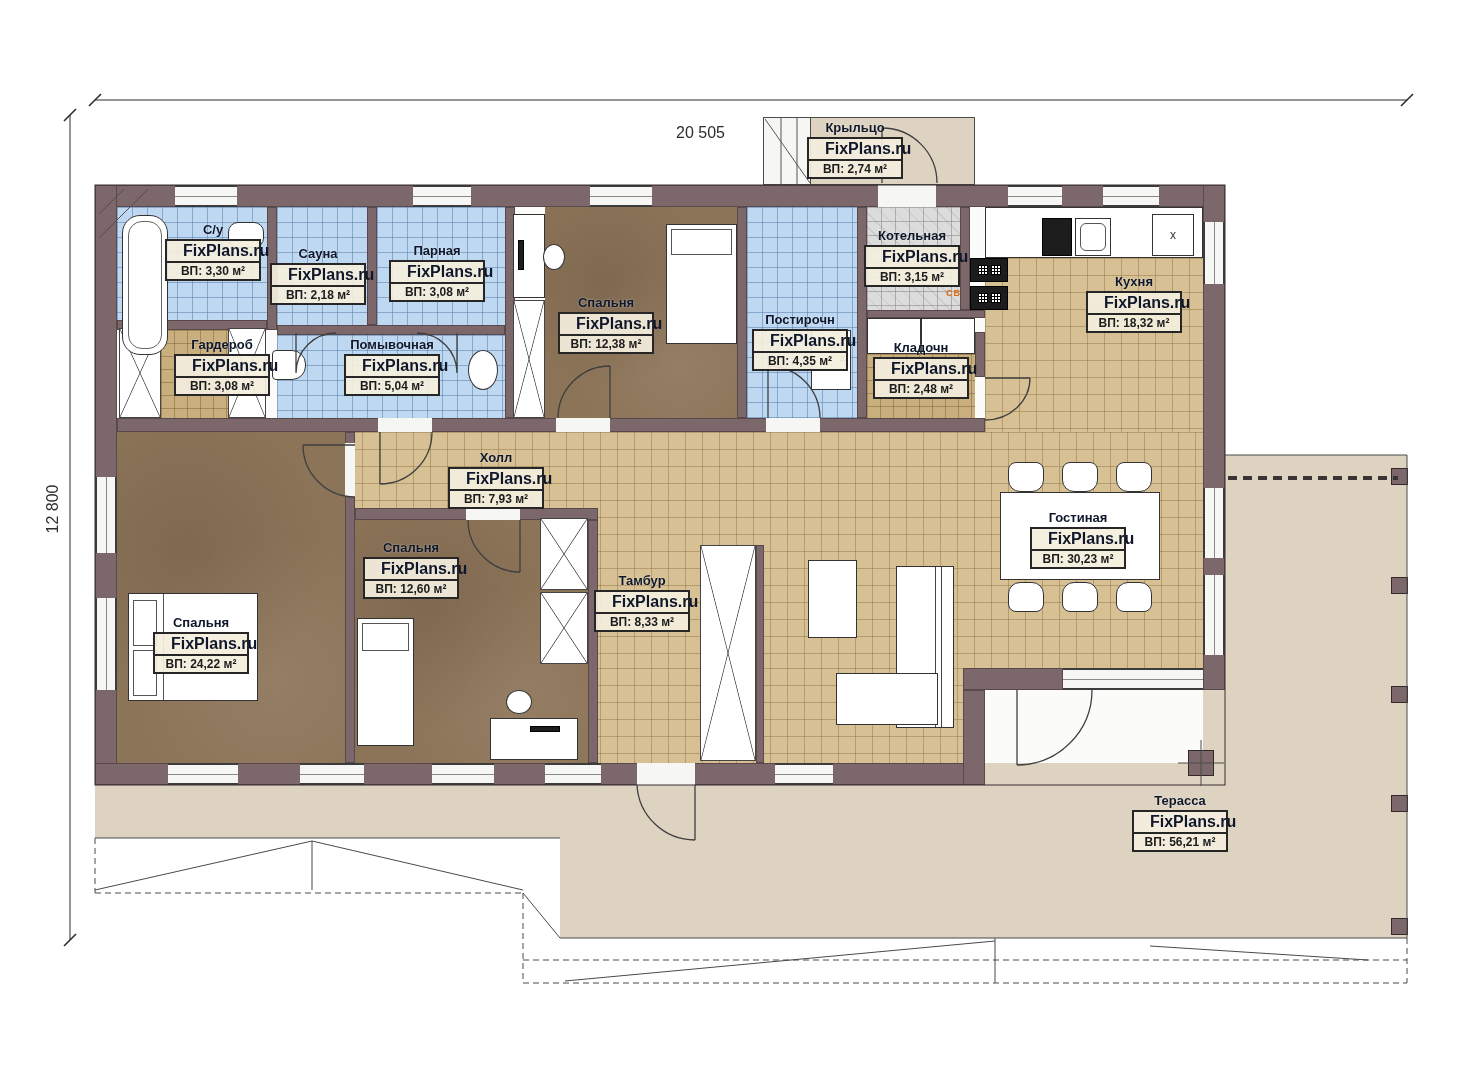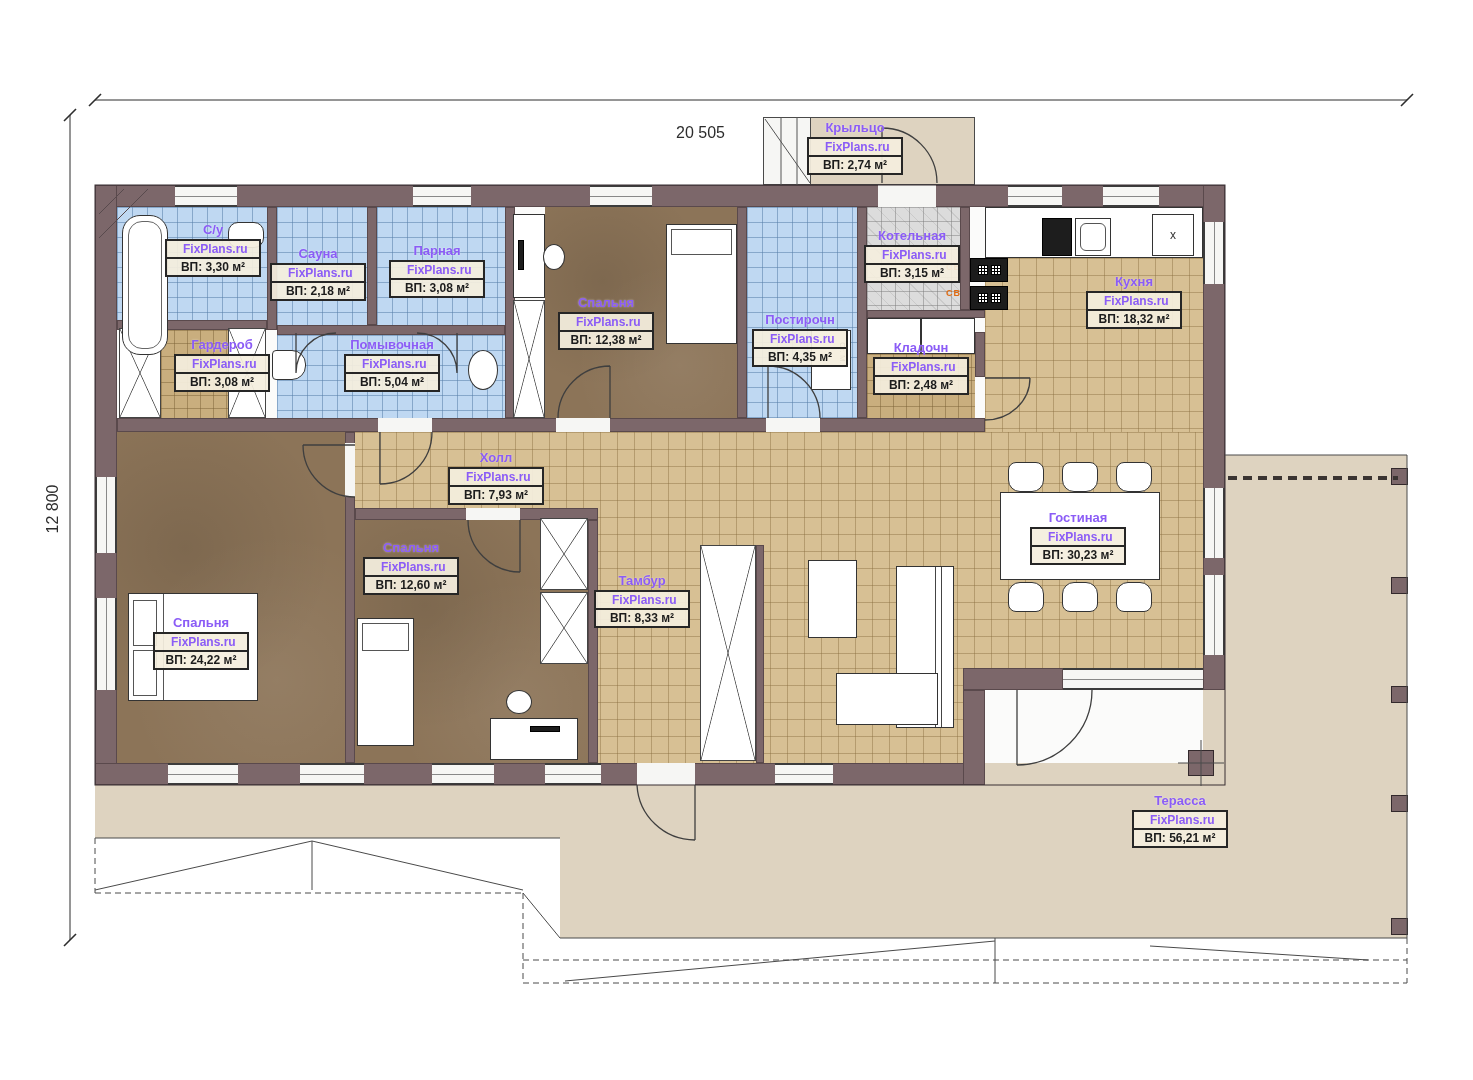--- a/index.html
+++ b/index.html
@@ -38,23 +38,23 @@
      linear-gradient(to top right,transparent calc(50% - 0.8px),#555 50%,transparent calc(50% + 0.8px)),
      linear-gradient(to bottom right,transparent calc(50% - 0.8px),#555 50%,transparent calc(50% + 0.8px));}
   .split-v{background-image:linear-gradient(90deg,transparent calc(50% - .6px),#333 calc(50% - .6px),#333 calc(50% + .6px),transparent calc(50% + .6px));}
   .dark{background:#1d1d1d;border:1px solid #000;}
   .burner{display:flex;gap:3px;align-items:center;justify-content:center;background:#1c1c1c;border:1px solid #000;}
   .bsq{width:10px;height:10px;background:#fff;background-image:
      linear-gradient(#000 1px,transparent 1px),linear-gradient(90deg,#000 1px,transparent 1px);
      background-size:3px 3px;}
   .post{background:#7c676a;border:1px solid #33292c;}
   .rlabel{position:absolute;width:120px;display:flex;flex-direction:column;align-items:center;z-index:9;}
-  .rname{font-size:13px;font-weight:bold;color:#8b5cf6;white-space:nowrap;text-shadow:0 0 2px rgba(255,255,255,.55);}
+  .rname{font-size:13px;font-weight:bold;color:#0f172a;white-space:nowrap;text-shadow:0 0 2px rgba(255,255,255,.55);}
   .rbox{margin-top:2px;width:92px;background:rgba(244,238,222,.93);border:2px solid #262626;text-align:center;}
-  .rbrand{font-size:12px;font-weight:bold;color:#8b5cf6;padding:1px 16px;border-bottom:2px solid #262626;white-space:nowrap;}
+  .rbrand{font-size:16px;font-weight:bold;color:#0f172a;padding:1px 16px;border-bottom:2px solid #262626;white-space:nowrap;}
   .rarea{font-size:12px;font-weight:bold;color:#1c1c1c;padding:1px 0;white-space:nowrap;}
   .dim{position:absolute;font-size:16px;color:#2d2d2d;z-index:9;}
   .stove-led{position:absolute;color:#e06a10;font-size:9px;font-weight:bold;z-index:8;letter-spacing:1px;}
   .washer-txt{position:absolute;writing-mode:vertical-rl;font-size:8px;color:#222;z-index:8;}
   .fridge-x{display:flex;align-items:center;justify-content:center;font-size:12px;color:#333;}
   svg.overlay{position:absolute;left:0;top:0;z-index:7;pointer-events:none;}
 </style>
 </head>
 <body>
 

